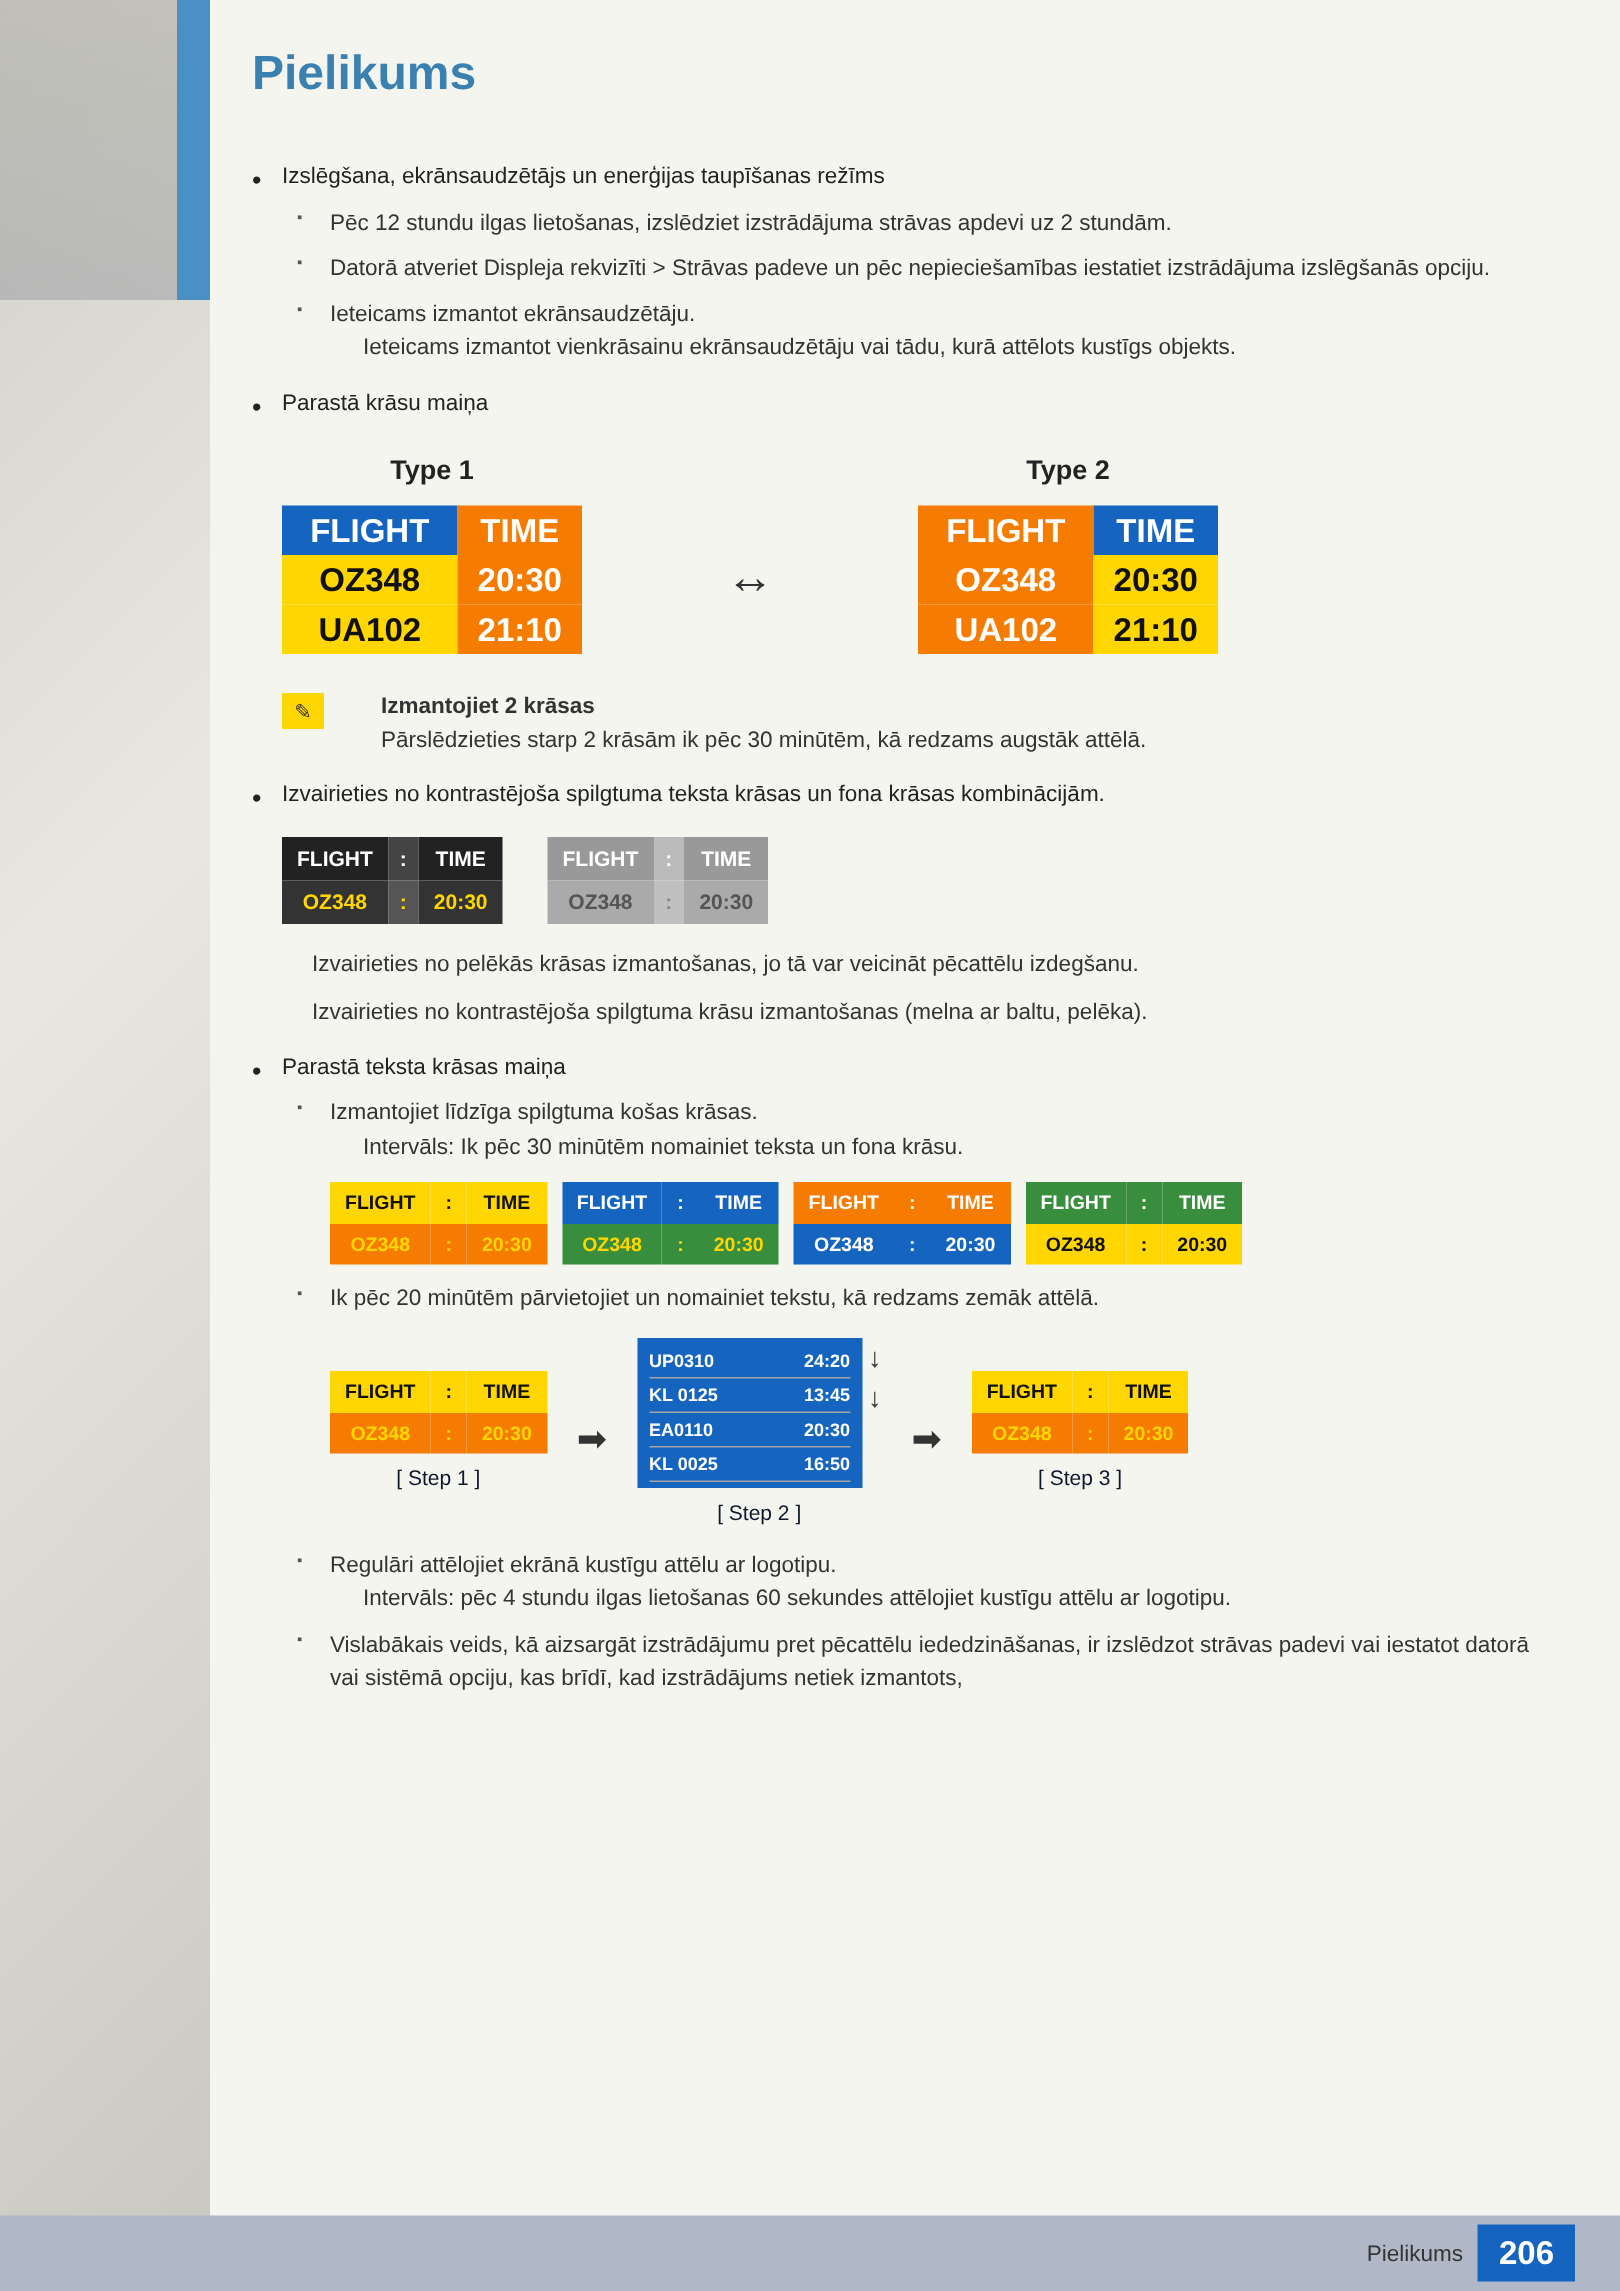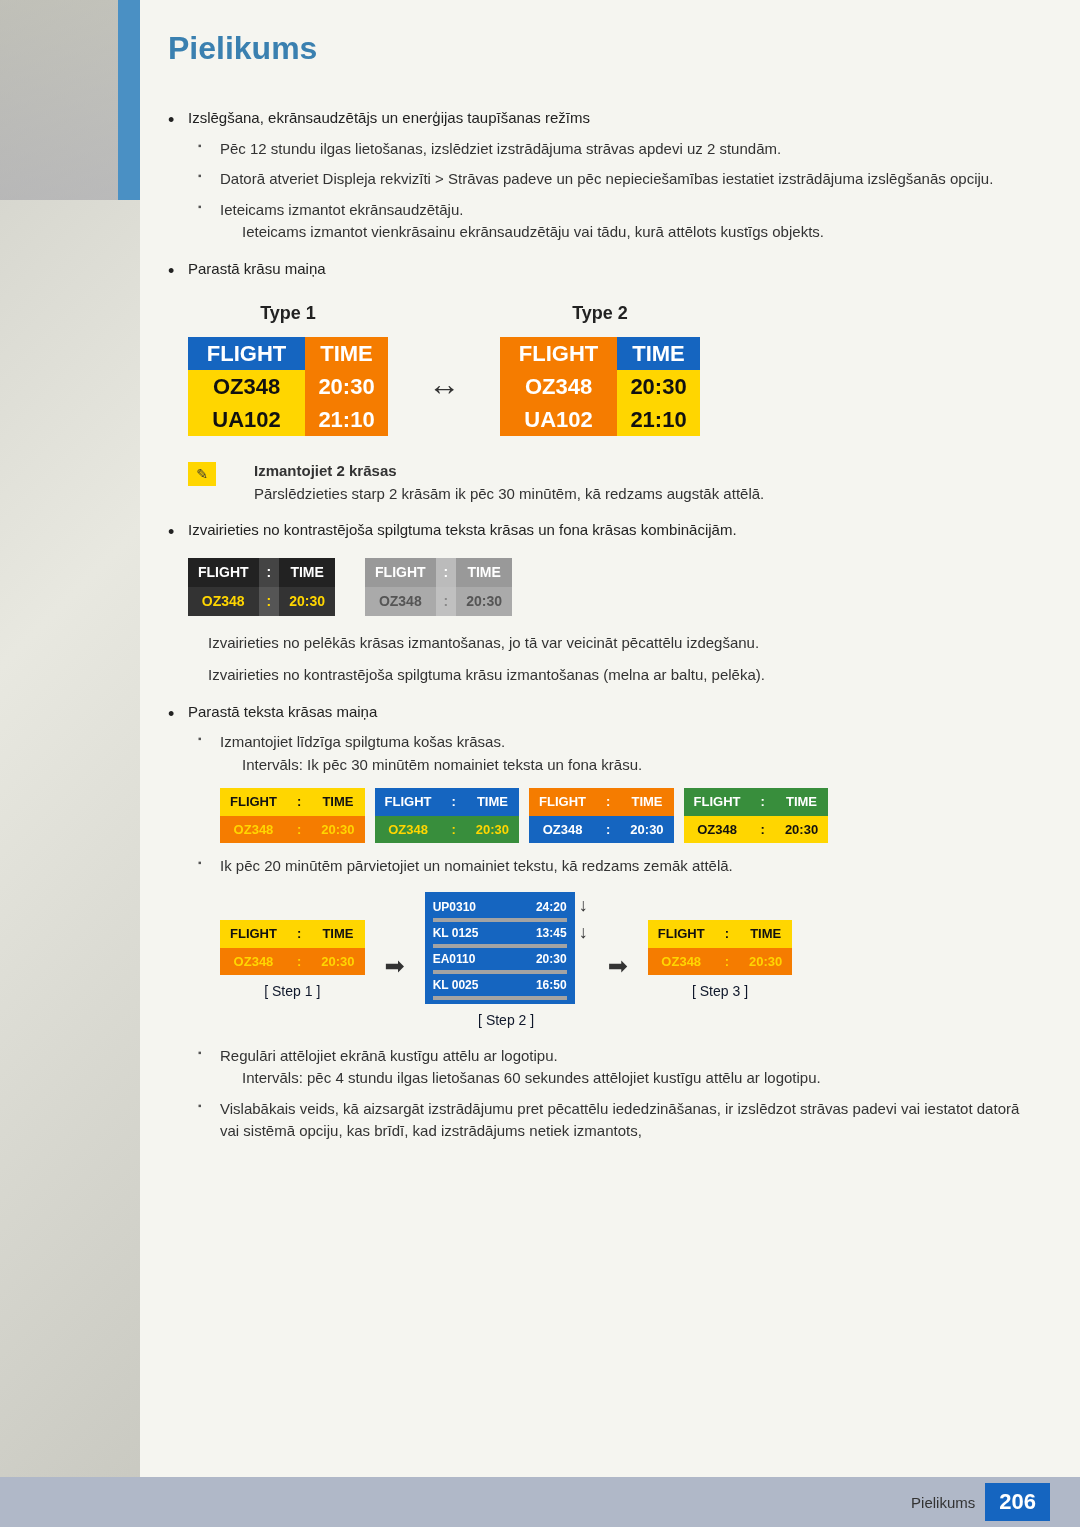--- a/index.html
+++ b/index.html
@@ -101,21 +101,21 @@
     .sub-list-indent {
       margin-left: 22px;
       line-height: 1.5;
       margin-bottom: 8px;
       color: #333;
     }
 
     
     .types-section {
       display: flex;
-      gap: 40px;
+      gap: 96px;
       margin: 20px 0 24px 0;
       align-items: flex-start;
     }
     .type-block {
       display: flex;
       flex-direction: column;
       align-items: center;
     }
     .type-label {
       font-size: 18px;
@@ -270,21 +270,21 @@
       color: white;
       font-size: 12px;
       font-weight: bold;
       padding: 4px 8px;
       min-width: 150px;
     }
     .step2-row {
       display: flex;
       justify-content: space-between;
       padding: 2px 0;
-      border-bottom: 4px solid #a3a3a3;
+      border-bottom: 1px solid #a3a3a3;
     }
     .down-arrows {
       display: flex;
       flex-direction: column;
       align-items: center;
       font-size: 18px;
       color: #333;
       margin-left: 4px;
     }
 

